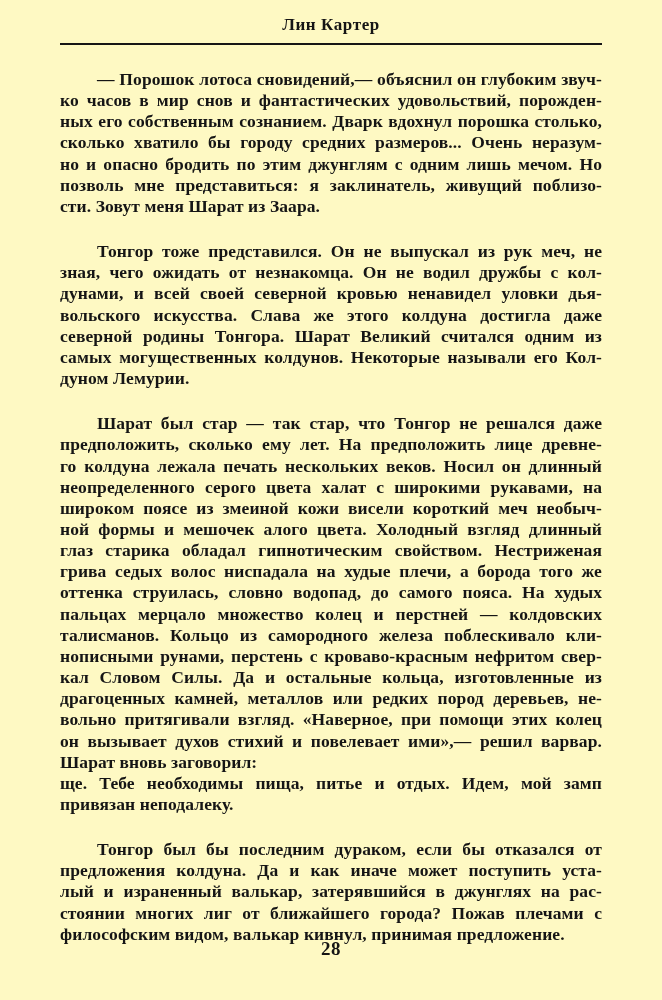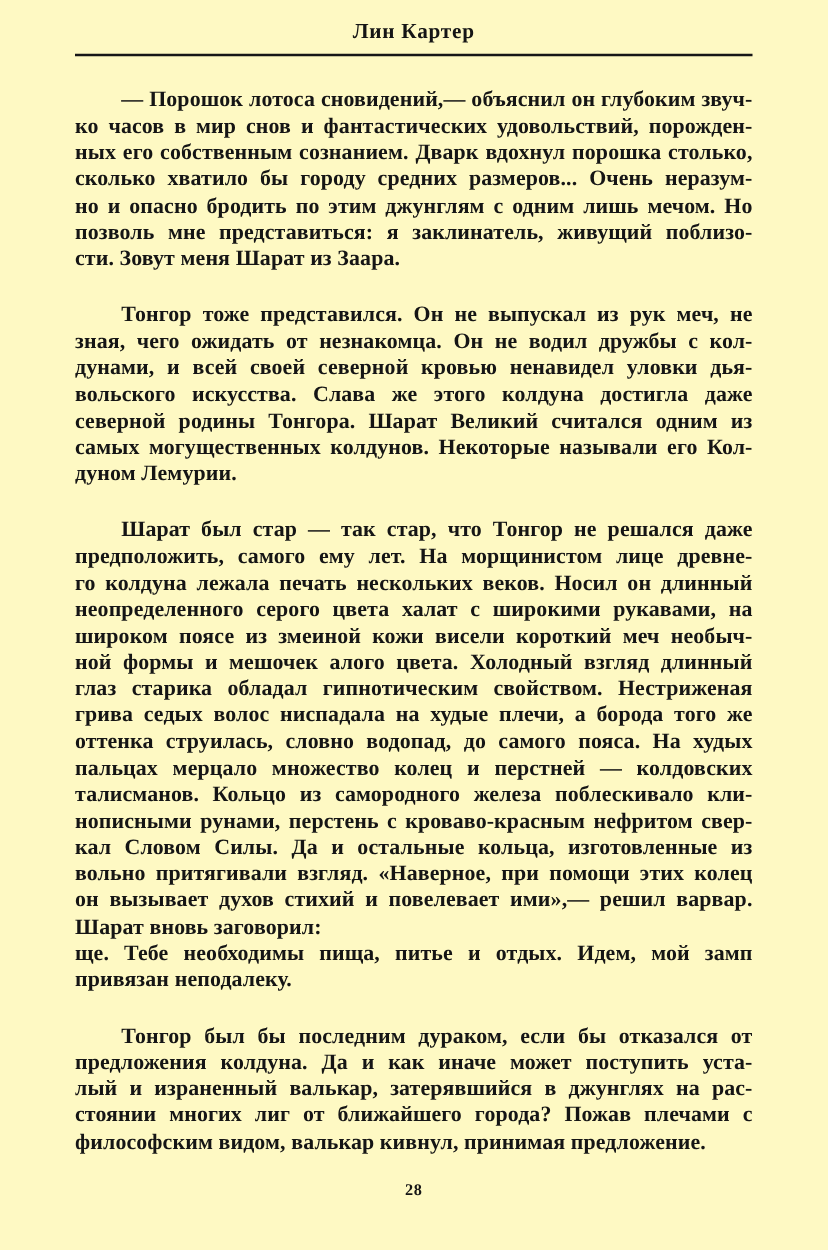--- a/index.html
+++ b/index.html
@@ -41,21 +41,21 @@
     white-space: normal;
   }
   .line.first { text-indent: 37px; margin-top: 24px; }
   .line.last { text-align-last: left; }
   .page-number {
     position: absolute;
     bottom: 40px;
     left: 0;
     right: 0;
     text-align: center;
-    font-size: 13px;
+    font-size: 19px;
     letter-spacing: 0.5px;
   }
 </style>
 </head>
 <body>
 
 <div class="sheet">
   <div class="running-header">
     <div class="header-title">Лин Картер</div>
     <div class="header-rule"></div>
@@ -75,32 +75,33 @@
         <div class="line first">Тонгор тоже представился. Он не выпускал из рук меч, не</div>
         <div class="line">зная, чего ожидать от незнакомца. Он не водил дружбы с кол-</div>
         <div class="line">дунами, и всей своей северной кровью ненавидел уловки дья-</div>
         <div class="line">вольского искусства. Слава же этого колдуна достигла даже</div>
         <div class="line">северной родины Тонгора. Шарат Великий считался одним из</div>
         <div class="line">самых могущественных колдунов. Некоторые называли его Кол-</div>
         <div class="line last">дуном Лемурии.</div>
       </div>
       <div class="paragraph">
         <div class="line first">Шарат был стар — так стар, что Тонгор не решался даже</div>
-        <div class="line">предположить, самого ему лет. На морщинистом лице древне-</div>
+        <div class="line">предположить, сколько ему лет. На предположить лице древне-</div>
         <div class="line">го колдуна лежала печать нескольких веков. Носил он длинный</div>
         <div class="line">неопределенного серого цвета халат с широкими рукавами, на</div>
         <div class="line">широком поясе из змеиной кожи висели короткий меч необыч-</div>
         <div class="line">ной формы и мешочек алого цвета. Холодный взгляд длинный</div>
         <div class="line">глаз старика обладал гипнотическим свойством. Нестриженая</div>
         <div class="line">грива седых волос ниспадала на худые плечи, а борода того же</div>
         <div class="line">оттенка струилась, словно водопад, до самого пояса. На худых</div>
         <div class="line">пальцах мерцало множество колец и перстней — колдовских</div>
         <div class="line">талисманов. Кольцо из самородного железа поблескивало кли-</div>
         <div class="line">нописными рунами, перстень с кроваво-красным нефритом свер-</div>
         <div class="line">кал Словом Силы. Да и остальные кольца, изготовленные из</div>
+        <div class="line">драгоценных камней, металлов или редких пород деревьев, не-</div>
         <div class="line">вольно притягивали взгляд. «Наверное, при помощи этих колец</div>
         <div class="line">он вызывает духов стихий и повелевает ими»,— решил варвар.</div>
         <div class="line last">Шарат вновь заговорил:</div>
       </div>
       <div class="paragraph">
         <div class="line">ще. Тебе необходимы пища, питье и отдых. Идем, мой замп</div>
         <div class="line last">привязан неподалеку.</div>
       </div>
       <div class="paragraph">
         <div class="line first">Тонгор был бы последним дураком, если бы отказался от</div>

